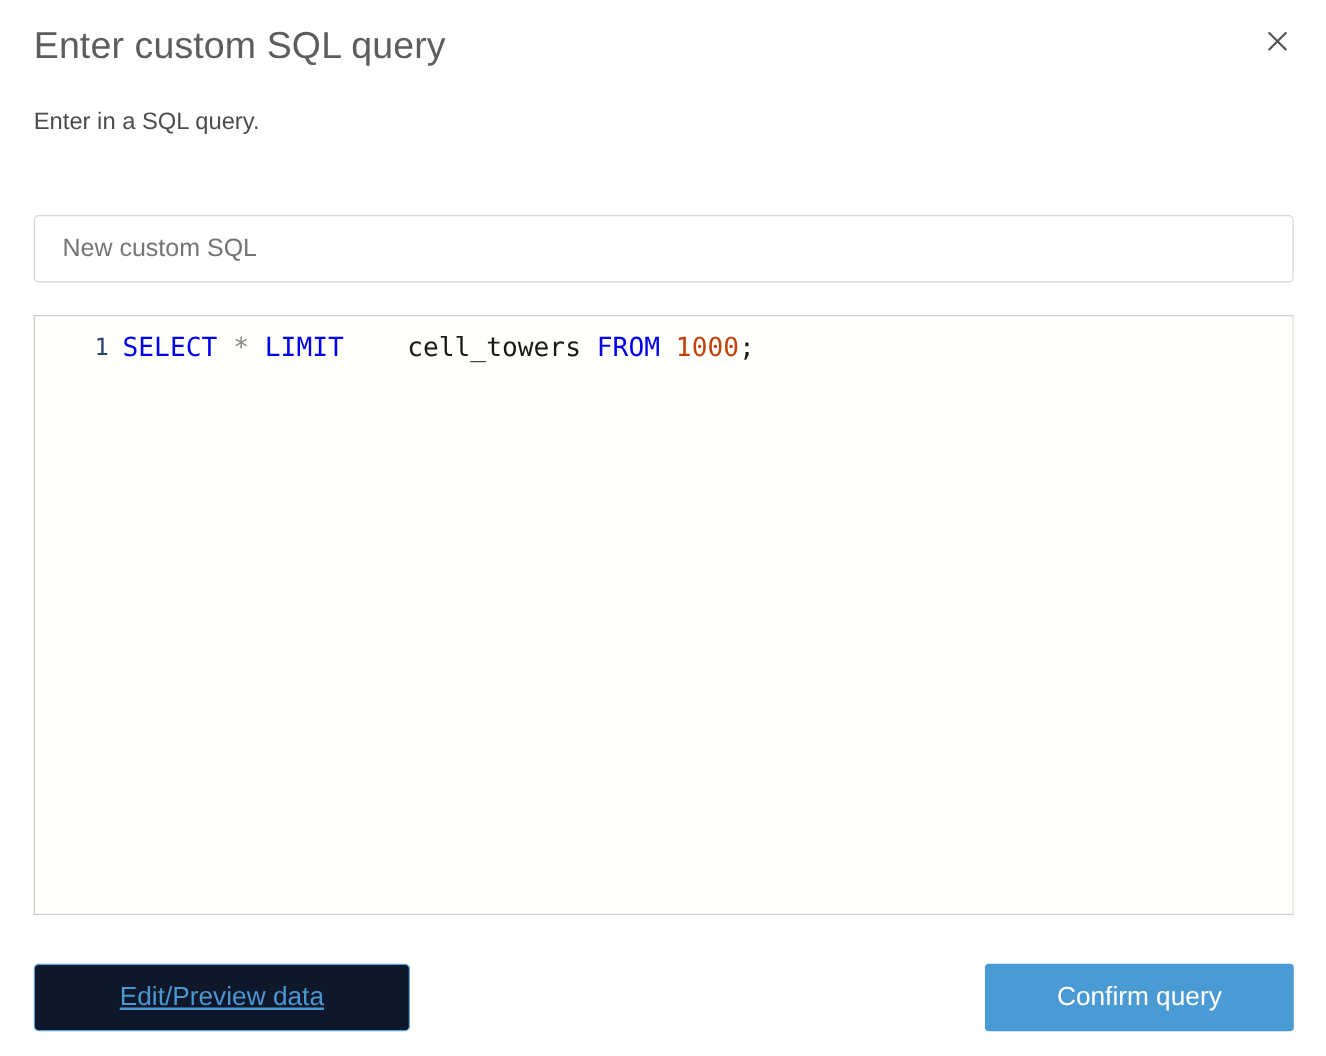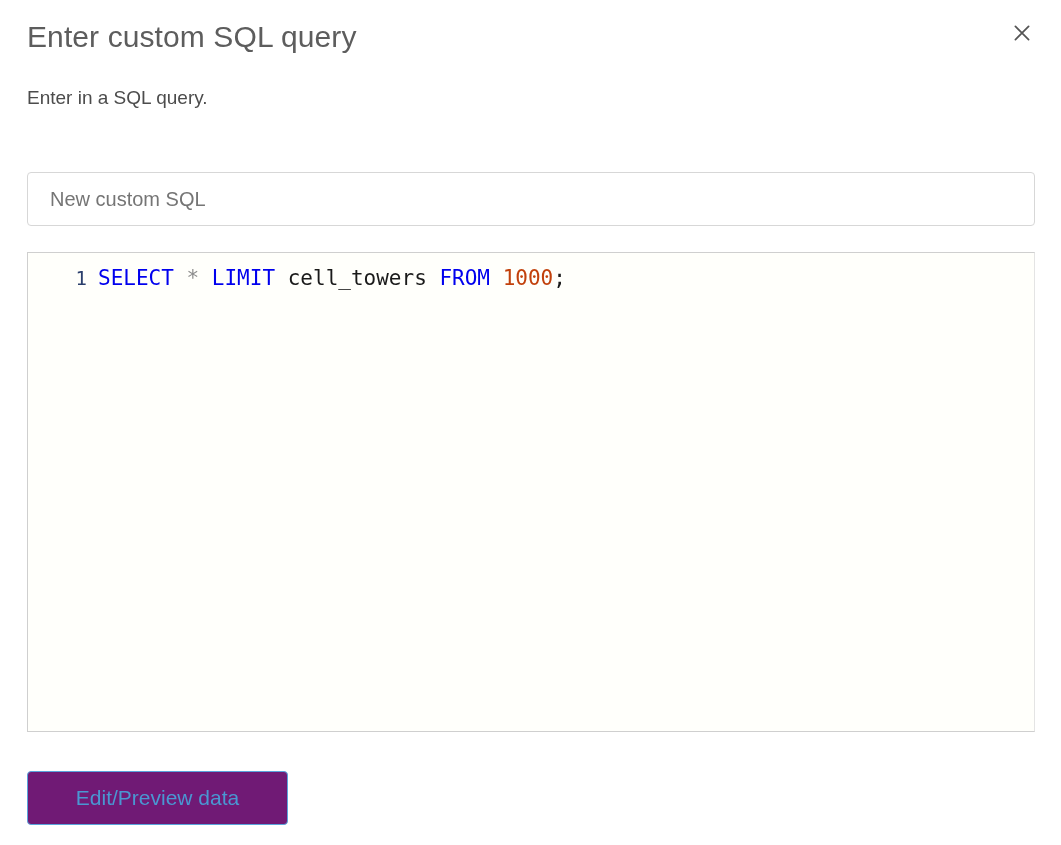--- a/index.html
+++ b/index.html
@@ -116,46 +116,47 @@
   }
   .code-text {
     font-family: "DejaVu Sans Mono", monospace;
     font-size: 21px;
     line-height: 26px;
     white-space: pre;
     color: #1a1a1a;
   }
   .tok-keyword { color: #0000ee; }
   .tok-star    { color: #8c8c8c; }
-  .tok-ident   { color: #1a1a1a; }
+  .tok-ident   { color: #1a1a1a; margin-left: 38px; }
   .tok-number  { color: #c2410c; }
   .tok-punct   { color: #1a1a1a; }
 
   
   .footer { position: absolute; left: 0; top: 765px; width: 1061px; height: 80px; }
   .btn {
     position: absolute;
     font-family: "Liberation Sans", sans-serif;
     font-size: 21px;
     box-sizing: border-box;
     cursor: pointer;
     display: flex;
     align-items: center;
     justify-content: center;
     padding: 0;
   }
   .btn-secondary {
     left: 27px;
     top: 6px;
-    width: 261px;
+    width: 301px;
     height: 54px;
-    background: #701a75;
+    background: #0f172a;
     border: 1px solid #5aa4dc;
     border-radius: 4px;
     color: #4a97d2;
+    text-decoration: underline;
   }
   .btn-primary {
     left: 788px;
     top: 6px;
     width: 247px;
     height: 54px;
     background: #4a9ad4;
     border: 1px solid #4a9ad4;
     border-radius: 3px;
     color: #ffffff;
@@ -182,13 +183,14 @@
 
 <div class="sql-editor">
   <div class="code-line">
     <div class="line-number">1</div>
     <div class="code-text"><span class="tok-keyword">SELECT</span><span> </span><span class="tok-star">*</span><span> </span><span class="tok-keyword">LIMIT</span><span> </span><span class="tok-ident">cell_towers</span><span> </span><span class="tok-keyword">FROM</span><span> </span><span class="tok-number">1000</span><span class="tok-punct">;</span></div>
   </div>
 </div>
 
 <div class="footer">
   <button class="btn btn-secondary">Edit/Preview data</button>
+  <button class="btn btn-primary">Confirm query</button>
 </div>
 
 </body></html>

